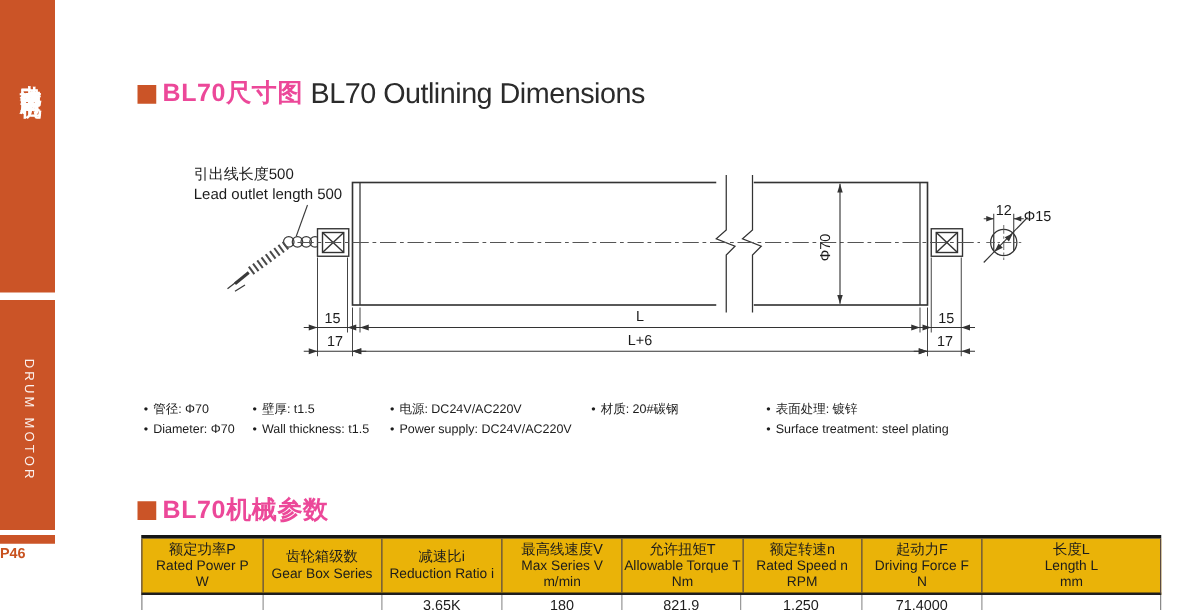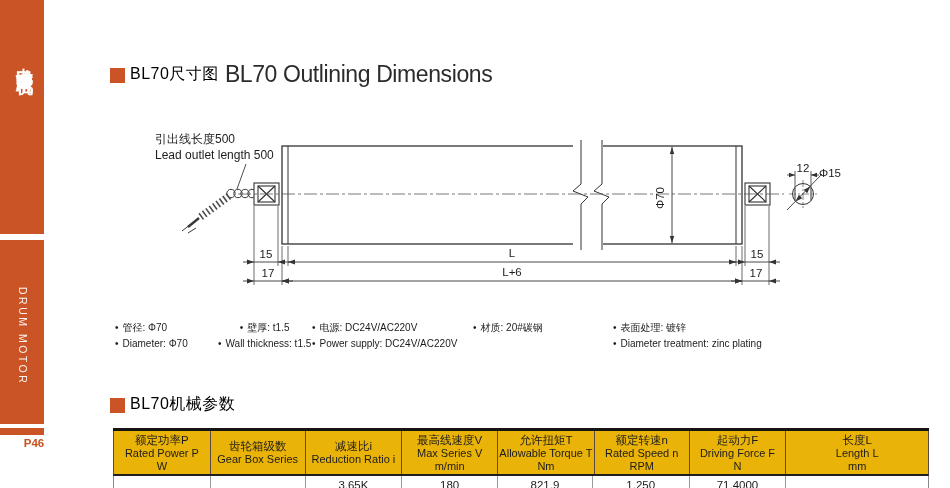--- a/index.html
+++ b/index.html
@@ -8,41 +8,41 @@
 
   
   .sb-block{position:absolute;left:0;width:44px;background:#cb5427;}
   .sb-block1{top:0;height:234px;}
   .sb-block2{top:240px;height:184px;}
   .sb-strip{position:absolute;left:0;top:428px;width:44px;height:7px;background:#cb5427;}
   .sb-zh{position:absolute;left:13px;top:54px;writing-mode:vertical-rl;text-orientation:upright;
          color:#fff;font-size:17px;font-weight:bold;letter-spacing:2px;}
   .sb-en{position:absolute;left:17px;top:287px;writing-mode:vertical-rl;
          color:rgba(255,255,255,.92);font-size:10.5px;letter-spacing:2.5px;}
-  .sb-pagenum{position:absolute;left:12px;top:437px;width:44px;text-align:center;
+  .sb-pagenum{position:absolute;left:0;top:437px;width:44px;text-align:left;
          color:#c8521f;font-weight:bold;font-size:11.5px;}
 
   
   .section-title{position:absolute;left:110px;display:flex;align-items:center;}
   .section-title.t1{top:61px;}
   .section-title.t2{top:394px;}
   .title-square{width:15px;height:15px;background:#cb5427;margin-right:5px;margin-top:1px;}
-  .title-zh{font-size:16px;font-weight:normal;color:#000000;letter-spacing:.5px;}
+  .title-zh{font-size:20px;font-weight:bold;color:#ec4899;letter-spacing:.5px;}
   .title-en{font-size:23px;color:#2b2b2b;margin-left:6px;letter-spacing:-.4px;}
 
   
   .drawing{position:absolute;left:140px;top:115px;}
   .dtext{font-size:11.5px;fill:#1c1c1c;}
   .dlabel{font-size:12px;fill:#1c1c1c;}
 
   
   .specs{position:absolute;left:0;top:320px;width:950px;height:36px;}
   .spec-item{position:absolute;top:0;font-size:10px;line-height:16px;white-space:nowrap;}
   .spec-item:nth-child(1){left:115px;}
-  .spec-item:nth-child(2){left:218px;text-align:center;}
+  .spec-item:nth-child(2){left:202px;}
   .spec-item:nth-child(3){left:312px;}
   .spec-item:nth-child(4){left:473px;}
   .spec-item:nth-child(5){left:613px;}
   .spec-line{display:block;}
   .bullet{margin-right:4px;}
 
   
   .params-table{position:absolute;left:113px;top:428px;width:816px;border-top:3px solid #151515;}
   .thead{display:flex;background:#eab308;border-bottom:2px solid #1e1e1e;
          border-left:1px solid #5b4a42;border-right:1px solid #5b4a42;box-sizing:border-box;}
@@ -199,21 +199,21 @@
     </div>
     <div class="spec-item">
       <span class="spec-line"><span class="bullet">•</span><span>电源: DC24V/AC220V</span></span>
       <span class="spec-line"><span class="bullet">•</span><span>Power supply: DC24V/AC220V</span></span>
     </div>
     <div class="spec-item">
       <span class="spec-line"><span class="bullet">•</span><span>材质: 20#碳钢</span></span>
     </div>
     <div class="spec-item">
       <span class="spec-line"><span class="bullet">•</span><span>表面处理: 镀锌</span></span>
-      <span class="spec-line"><span class="bullet">•</span><span>Diameter treatment: zinc plating</span></span>
+      <span class="spec-line"><span class="bullet">•</span><span>Surface treatment: steel plating</span></span>
     </div>
   </div>
 
   <div class="section-title t2">
     <span class="title-square"></span>
     <span class="title-zh">BL70机械参数</span>
   </div>
 
   <div class="params-table">
     <div class="thead">

